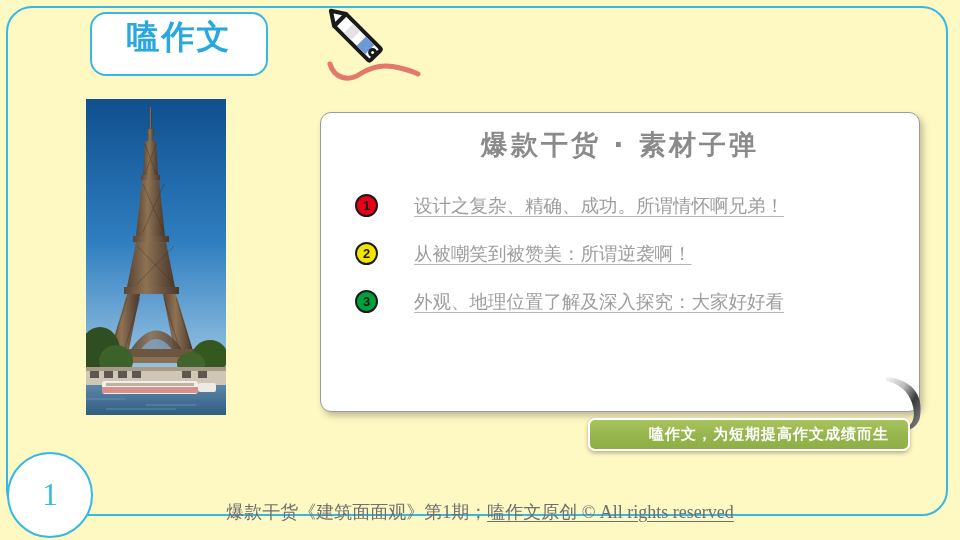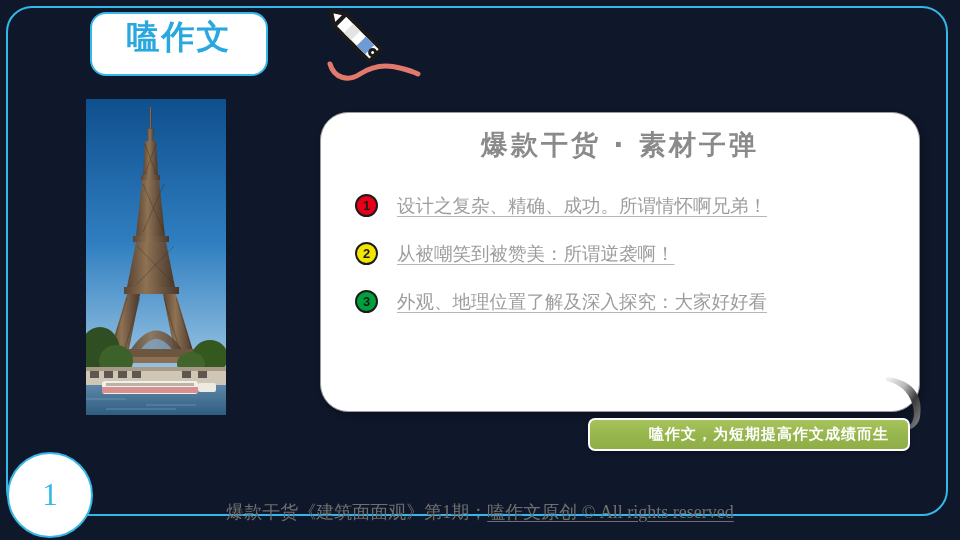--- a/index.html
+++ b/index.html
@@ -1,21 +1,21 @@
 <!DOCTYPE html>
 <html><head>
 <meta charset="utf-8">
 <style>
   html,body{margin:0;padding:0;}
   body{
     width:960px;height:540px;overflow:hidden;
     background:#ffffff;
     font-family:"Liberation Sans","DejaVu Sans",sans-serif;
   }
-  #slide{position:relative;width:960px;height:540px;background:#0f172a;overflow:hidden;}
+  #slide{position:relative;width:960px;height:540px;background:#fef9c3;overflow:hidden;}
 
   
   .slide-frame{
     position:absolute;left:6px;top:6px;width:942px;height:510px;
     border:2px solid #35b7e8;border-radius:26px;
     box-sizing:border-box;pointer-events:none;
   }
 
   
   .logo-box{
@@ -49,21 +49,21 @@
   
   .photo{
     position:absolute;left:86px;top:99px;width:140px;height:316px;
     overflow:hidden;background:#1d5f96;
   }
   .photo svg{display:block;}
 
   
   .card{
     position:absolute;left:320px;top:112px;width:600px;height:300px;
-    background:#ffffff;border:1.5px solid #9a9a9a;border-radius:28px;
+    background:#ffffff;border:1.5px solid #9a9a9a;border-radius:11px;
     box-sizing:border-box;
     box-shadow:3px 4px 7px rgba(0,0,0,.25);
   }
   .card-title{
     position:absolute;left:0;top:14px;width:100%;
     text-align:center;
     font-family:"DejaVu Sans","Liberation Sans",sans-serif;
     font-size:27px;font-weight:bold;color:#8a8a8a;
     letter-spacing:3px;white-space:nowrap;
   }
@@ -74,21 +74,21 @@
     border:2px solid #1b1b1b;box-sizing:border-box;
     color:#1b1b1b;font-size:13px;font-weight:bold;
     line-height:19px;text-align:center;
     font-family:"Liberation Sans",sans-serif;
     margin-top:3px;
   }
   .badge.b1{background:#e8001a;color:#1b1b1b;}
   .badge.b2{background:#f2e500;}
   .badge.b3{background:#00a03c;}
   .btext{
-    margin-left:19px;
+    margin-left:36px;
     font-family:"DejaVu Sans","Liberation Sans",sans-serif;
     font-size:18.5px;color:#9d9d9d;line-height:30px;
     text-decoration:underline;text-underline-offset:4px;
     text-decoration-color:#b5b5b5;
   }
 
   
   .curl{position:absolute;left:880px;top:375px;width:62px;height:62px;}
 
   

